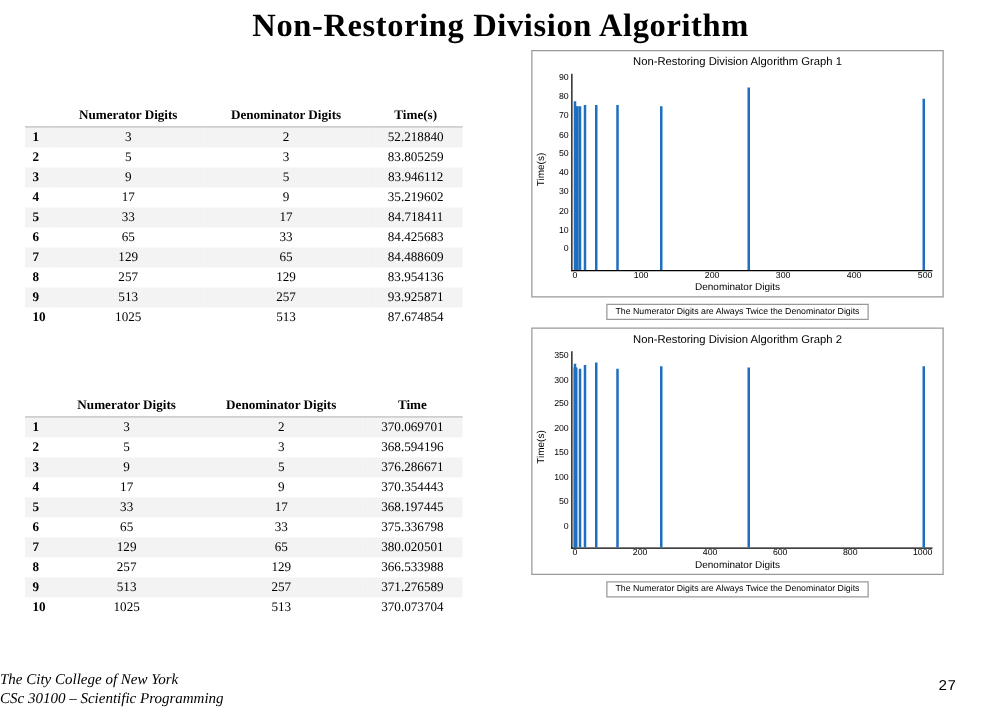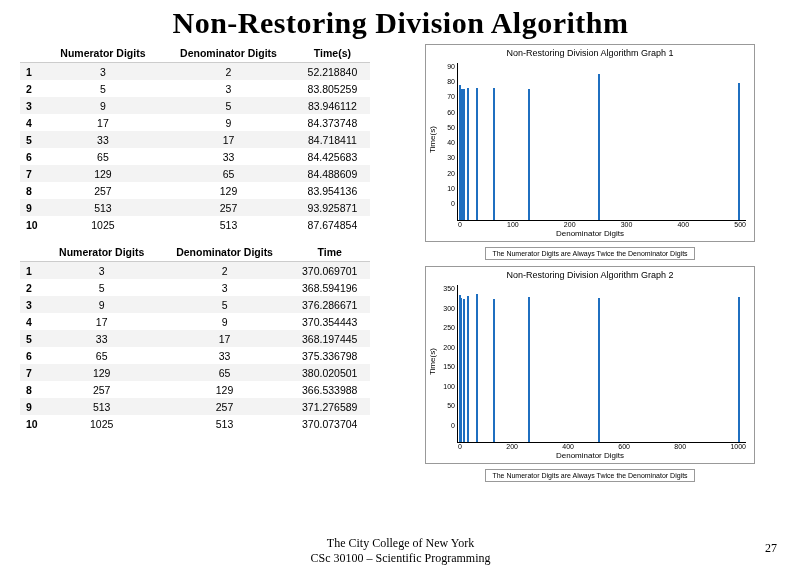--- a/index.html
+++ b/index.html
@@ -9,42 +9,43 @@
     width: 801px;
     height: 572px;
     font-family: "Times New Roman", serif;
     background: #fff;
     color: #000;
     position: relative;
     overflow: hidden;
   }
   .title {
     text-align: center;
-    font-size: 30px;
+    font-size: 26px;
     font-weight: bold;
     margin: 6px 0 4px 0;
     letter-spacing: 0.5px;
   }
   .content {
     display: flex;
     flex-direction: row;
     padding: 0 10px;
   }
   .left {
     width: 400px;
     display: flex;
     flex-direction: column;
     gap: 10px;
     padding-left: 10px;
   }
   table {
     border-collapse: collapse;
-    font-family: Liberation Sans, sans-serif;
+    font-family: Liberation Serif, serif;
     font-size: 10.5px;
     width: 350px;
+    margin-top: 44px;
   }
   table th {
     text-align: center;
     font-weight: bold;
     padding: 3px 6px;
     border-bottom: 1px solid #ccc;
   }
   table td {
     text-align: center;
     padding: 2.5px 6px;
@@ -128,29 +129,30 @@
     text-align: center;
     padding: 2px 6px;
     margin-top: 1px;
     margin-bottom: 2px;
   }
   .footer {
     position: absolute;
     bottom: 6px;
     left: 0;
     right: 0;
-    text-align: center;
     font-size: 12px;
     line-height: 1.25;
+    font-style: italic;
   }
   .pagenum {
     position: absolute;
     bottom: 16px;
-    right: 24px;
+    right: 36px;
     font-size: 12px;
+    font-family: Liberation Mono, monospace;
   }
 </style>
 </head>
 <body>
 
 <div class="title">Non-Restoring Division Algorithm</div>
 
 <div class="content">
 
   <div class="left">
@@ -179,21 +181,21 @@
           <tr>
             <td class="rownum">3</td>
             <td>9</td>
             <td>5</td>
             <td>83.946112</td>
           </tr>
           <tr>
             <td class="rownum">4</td>
             <td>17</td>
             <td>9</td>
-            <td>84.373748</td>
+            <td>35.219602</td>
           </tr>
           <tr>
             <td class="rownum">5</td>
             <td>33</td>
             <td>17</td>
             <td>84.718411</td>
           </tr>
           <tr>
             <td class="rownum">6</td>
             <td>65</td>

